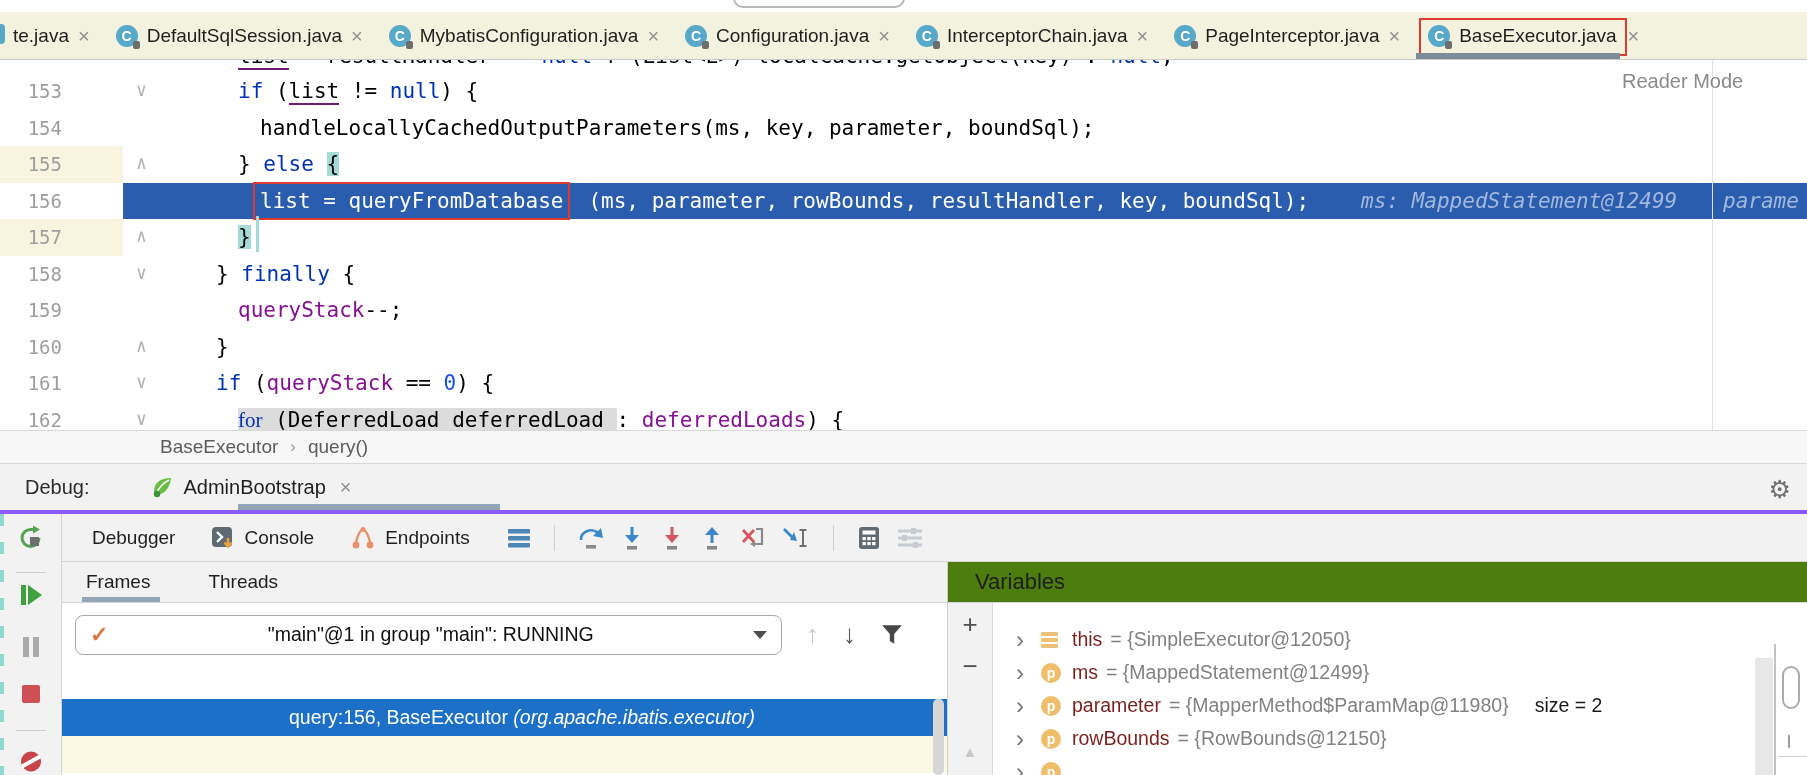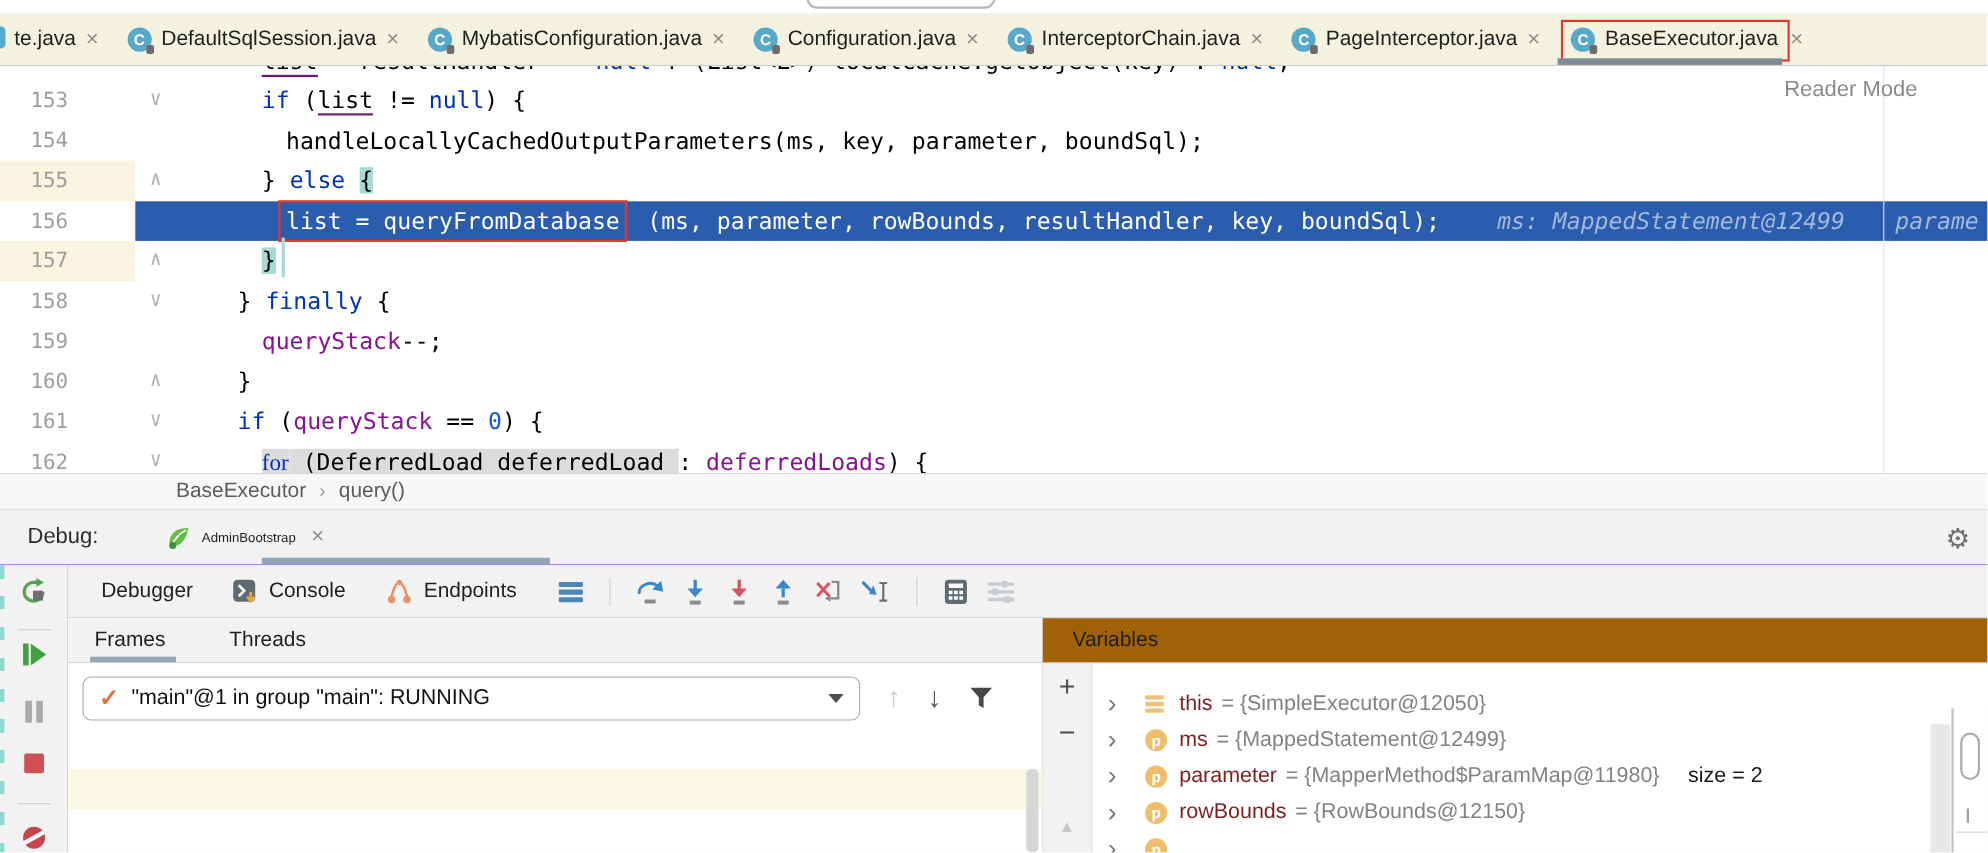--- a/index.html
+++ b/index.html
@@ -46,36 +46,36 @@
   .s-g { color:#000; background:#dcdcdc; } .s-kg { color:#0033b3; background:#dcdcdc;font-family:Liberation Serif, serif; }
   .hint1 { margin-left:52px; color:#a2b8dc; font-style:italic; }
   .hint2 { position:absolute; left:1723px; color:#a2b8dc; font-style:italic; z-index:2;}
   #tealguide { position:absolute; left:256px; top:156px; width:3px; height:36px; background:#a6dad5; z-index:3;}
   
   #breadcrumb { position:absolute; left:0; top:430px; width:1807px; height:34px; background:#f7f7f7;
     border-top:1px solid #d8d8d8; border-bottom:1px solid #d8d8d8; display:flex; align-items:center; padding-left:160px; font-size:19px; color:#5c5c5c; gap:12px;}
   #breadcrumb .sep { color:#9a9a9a; font-size:17px; }
   
   #debugheader { position:absolute; left:0; top:464px; width:1807px; height:50px; background:#f2f2f2;
-    border-bottom:1px solid #8b5cf6; display:flex; align-items:center; }
+    border-bottom:4px solid #8b5cf6; display:flex; align-items:center; }
   #debuglabel { margin-left:25px; font-size:20px; color:#2b2b2b; }
   #sessiontab { position:relative; height:100%; display:flex; align-items:center; gap:10px; margin-left:48px; padding:0 12px; }
-  #sessiontab .slabel { font-size:12px; color:#1f1f1f; }
+  #sessiontab .slabel { font-size:20px; color:#1f1f1f; }
   #sessiontab .tabx { color:#8f8f8f; font-size:20px; margin-left:4px;}
   #sessionbar { position:absolute; left:100px; bottom:0; width:262px; height:6px; background:#93a6b8; }
   #gear { position:absolute; right:16px; top:11px; font-size:25px; color:#6f6f6f; }
   
   #lower { position:absolute; left:0; top:514px; width:1807px; height:261px; display:flex; background:#f2f2f2;}
   #leftstrip { position:relative; width:62px; flex:none; background:#f2f2f2; border-right:1px solid #d4d4d4; }
   #leftstrip::before { content:""; position:absolute; left:0; top:0; bottom:0; width:4px;
     background:repeating-linear-gradient(180deg,#8fd8d2 0 12px, transparent 12px 28px); }
   .stripicon { position:absolute; left:50%; transform:translateX(-50%); }
   .stripsep { position:absolute; left:50%; transform:translateX(-50%); width:30px; height:1px; background:#cfcfcf; }
   
-  #lowerright { flex:1; display:flex; flex-direction:column; }
+  #lowerright { flex:1; display:flex; flex-direction:column;text-align:center; }
   #dbgtoolbar { height:48px; flex:none; background:#f2f2f2; border-bottom:1px solid #d4d4d4;
     display:flex; align-items:center; padding-left:30px; gap:14px; }
   .ttab { display:flex; align-items:center; gap:9px; font-size:19px; color:#1f1f1f; margin-right:22px;}
   .tsep { width:1px; height:26px; background:#cfcfcf; margin:0 8px; }
   .ticon { display:inline-flex; }
   
   #content { flex:1; display:flex; }
   #framespanel { position:relative; width:886px; flex:none; border-right:1px solid #cfcfcf; display:flex; flex-direction:column; background:#fff;}
   #frametabs { position:relative; height:41px; flex:none; background:#f2f2f2; border-bottom:1px solid #d4d4d4;
     display:flex; align-items:center; padding-left:24px; gap:58px; font-size:19px;}
@@ -88,21 +88,21 @@
   #threadcombo .ttext { flex:1; font-size:19.5px; color:#111; }
   #threadcombo .dd { width:0; height:0; border-left:7px solid transparent; border-right:7px solid transparent; border-top:8px solid #4d4d4d; }
   .navicon { font-size:26px; margin-left:24px; }
   #frameslist { position:absolute; left:0; right:0; top:96px; bottom:0; overflow:hidden;}
   .frow { height:37px; line-height:37px; padding-left:35px; font-size:19.5px; color:#8c8c8c; background:#faf7e2; white-space:nowrap;}
   .frow.sel { background:#1d70c8; color:#fff; }
   .frow .fpkg { font-style:italic; }
   #fthumb { position:absolute; right:3px; top:96px; width:11px; height:76px; background:#d6d6d6; border-radius:5px;}
   
   #varspanel { position:relative; flex:1; display:flex; flex-direction:column; background:#fff;}
-  #varheader { height:41px; flex:none; background:#a16207; border-bottom:1px solid #d4d4d4; display:flex; align-items:center; padding-left:27px; font-size:19px; color:#1f1f1f;}
+  #varheader { height:41px; flex:none; background:#4d7c0f; border-bottom:1px solid #d4d4d4; display:flex; align-items:center; padding-left:27px; font-size:22px; color:#1f1f1f;}
   #varbody { flex:1; display:flex; position:relative; }
   #varministrip { position:relative; width:45px; flex:none; background:#f2f2f2; border-right:1px solid #dcdcdc; }
   .mini { position:absolute; left:50%; transform:translateX(-50%); font-size:26px; color:#4f4f4f; line-height:26px;}
   #varlist { flex:1; background:#fff; padding-top:20px; overflow:hidden; }
   .vrow { height:33px; display:flex; align-items:center; padding-left:14px; font-size:19.5px; white-space:nowrap;}
   .vchev { width:26px; color:#767676; font-size:24px; }
   .vicon { margin-left:8px; width:20px; flex:none;}
   .vicon .pcircle { width:20px; height:20px; border-radius:50%; background:#eebe6b; color:#fff; font-size:14px; font-weight:bold; display:flex; align-items:center; justify-content:center;}
   .vicon .obars { display:flex; flex-direction:column; gap:2px; }
   .vicon .obars i { display:block; width:17px; height:4px; background:#efc078; border-radius:1px;}
@@ -383,20 +383,21 @@
               </div>
               <span class="navicon" style="color:#c9c9c9">↑</span>
               <span class="navicon" style="color:#54575b">↓</span>
               <span class="navicon">
                 <svg width="24" height="24" viewBox="0 0 22 22">
                     <path d="M2 2 h18 l-7 8 v9 l-4 -2.4 v-6.6 Z" fill="#474747"></path>
                   </svg>
               </span>
             </div>
             <div id="frameslist">
+                <div class="frow sel"><span class="floc">query:156, BaseExecutor </span><span class="fpkg">(org.apache.ibatis.executor)</span></div>
                 <div class="frow"></div>
               </div>
             <div id="fthumb"></div>
           </div>
         </div>
 
         <div id="varspanel">
           <div id="varheader">
             <span>Variables</span>
           </div>

